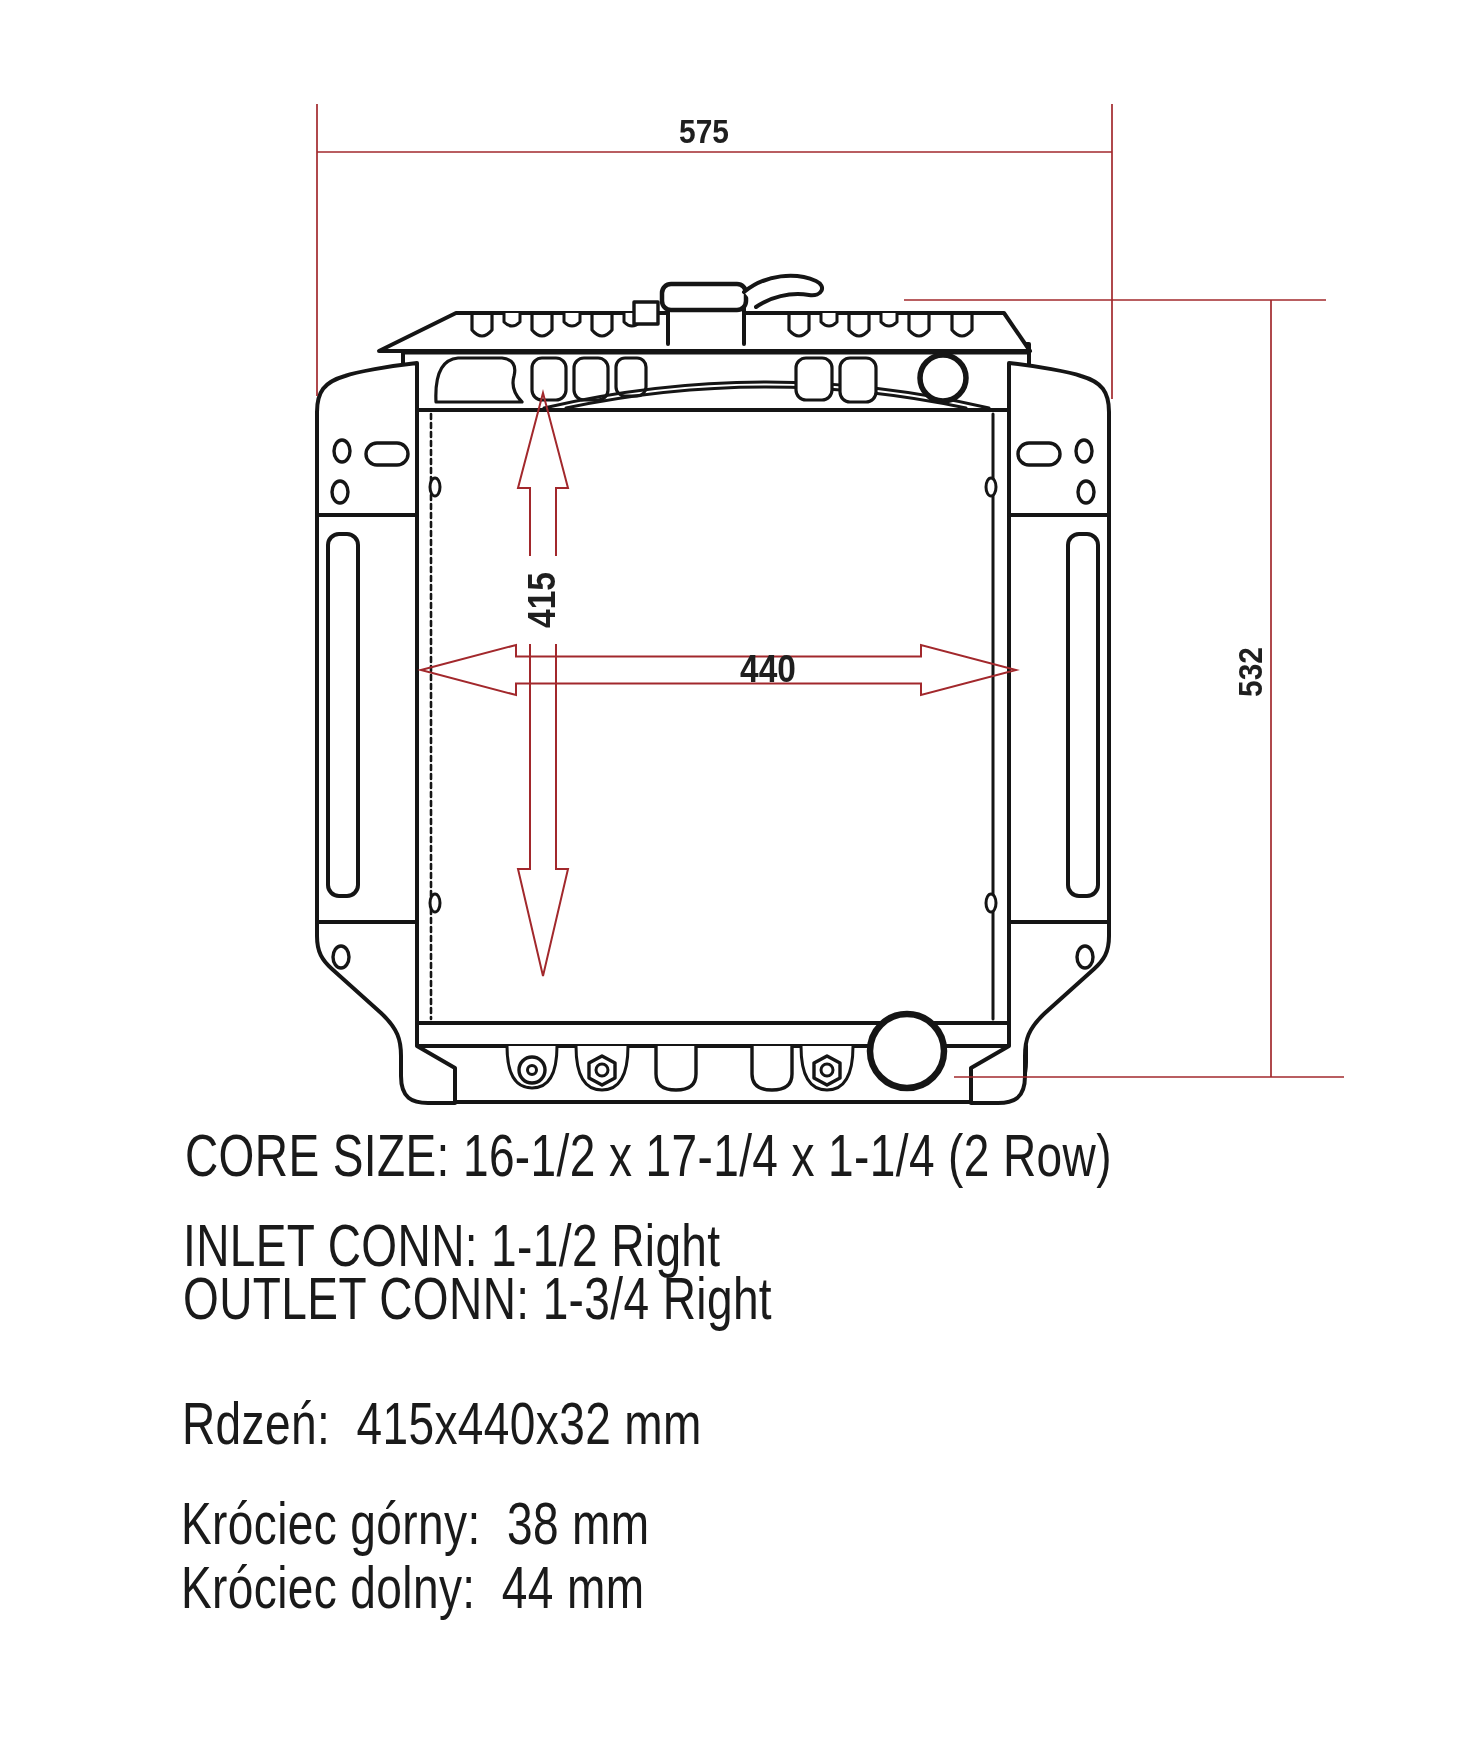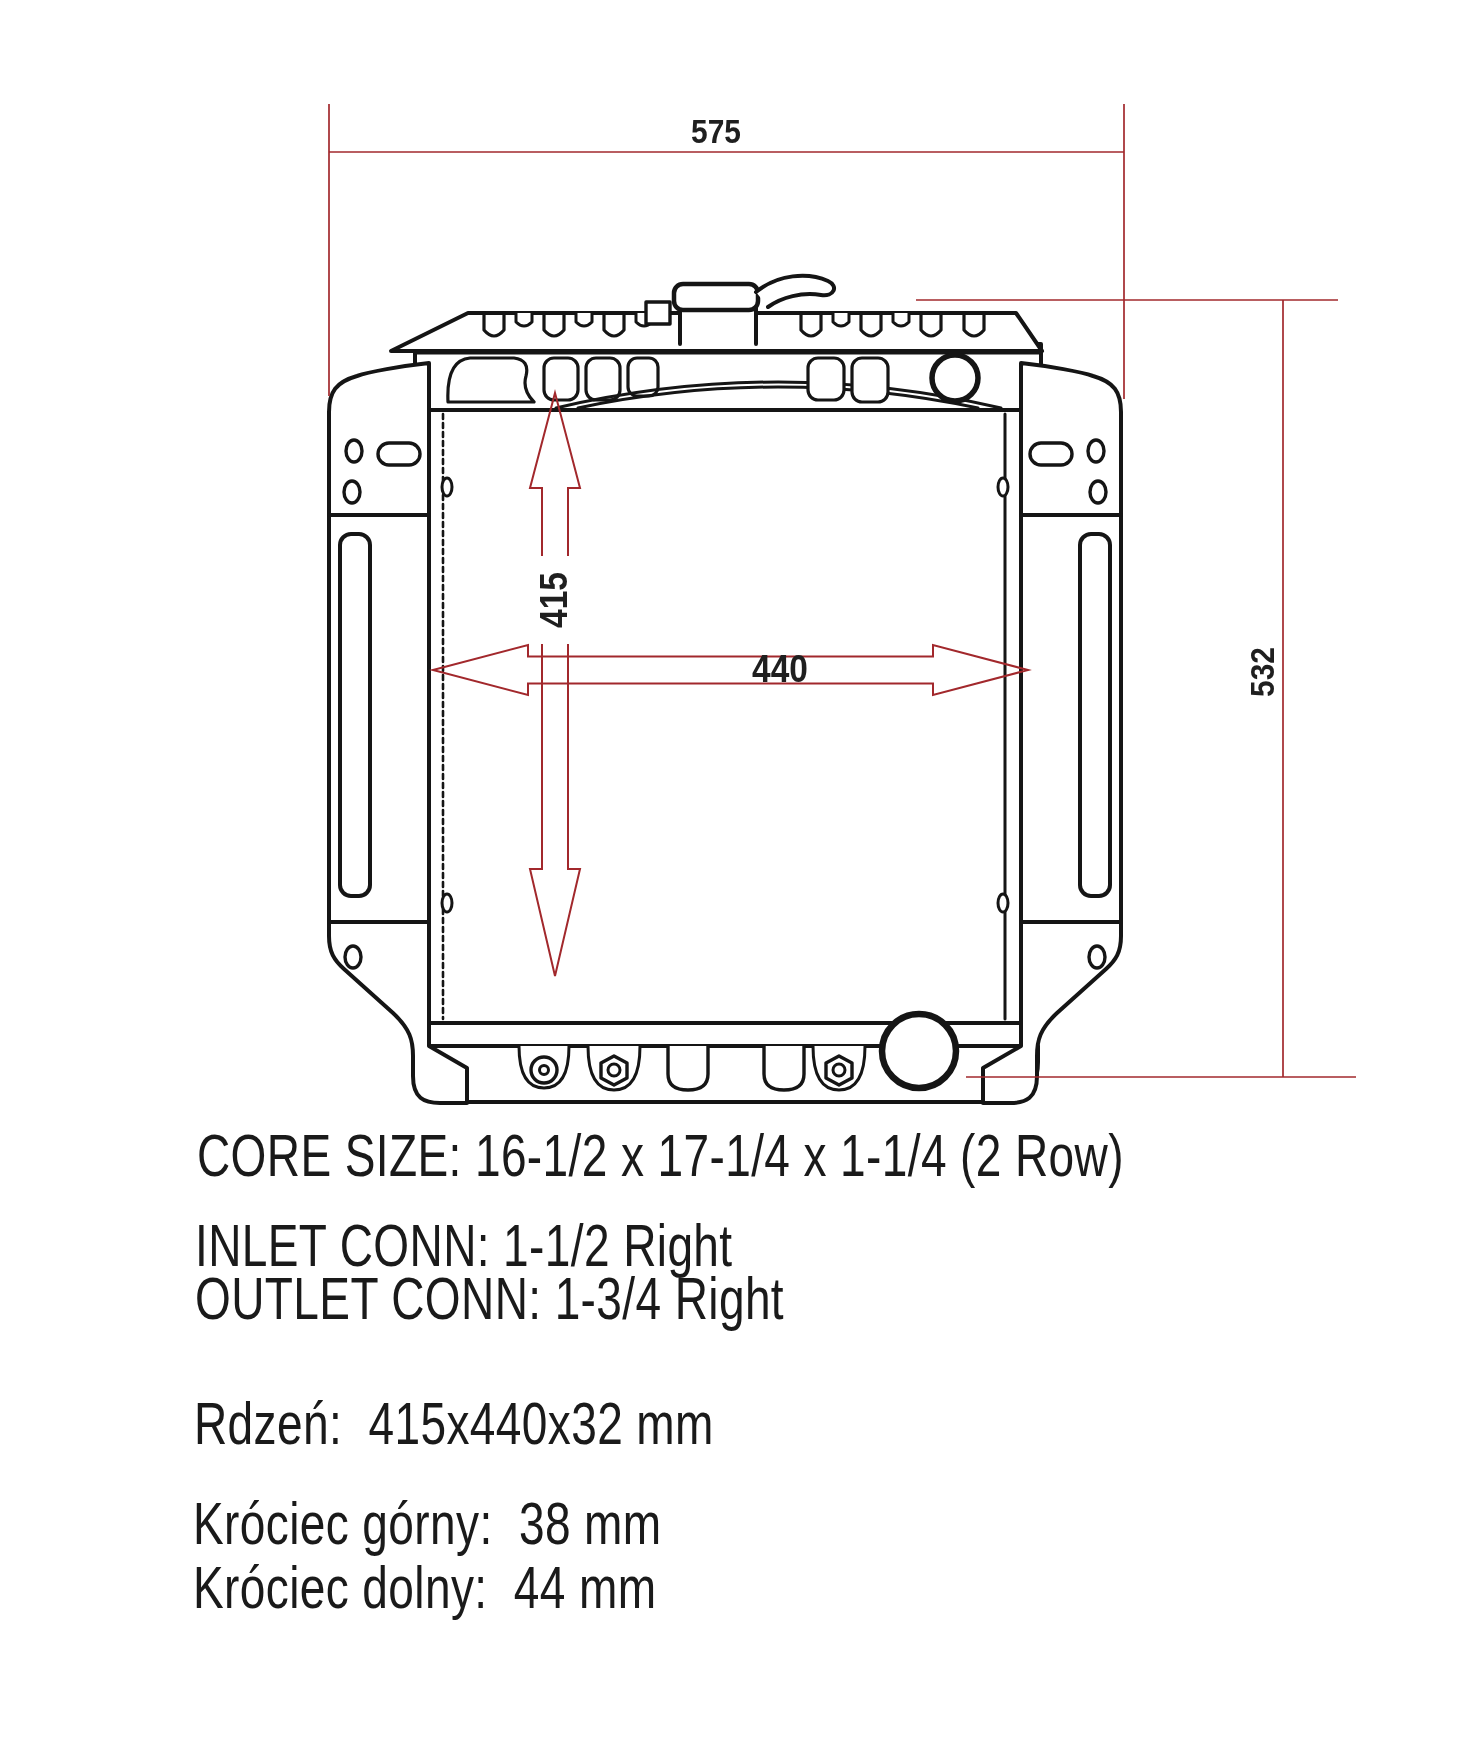--- a/index.html
+++ b/index.html
@@ -1,17 +1,17 @@
 <!DOCTYPE html>
 <html><head>
 <meta charset="utf-8">
 <style>
   html,body{margin:0;padding:0;background:#ffffff;}
   body{width:1484px;height:1737px;position:relative;font-family:"Liberation Sans",sans-serif;overflow:hidden;}
-  #stage{position:absolute;left:16px;top:0;width:1180px;height:1737px;}
+  #stage{position:absolute;left:4px;top:0;width:1180px;height:1737px;}
   svg text{font-family:"Liberation Sans",sans-serif;}
   .spec{
     position:absolute;
     font-size:59px;
     color:#1a1a1a;
     transform:scaleX(0.78);
     transform-origin:0 0;
     white-space:pre;
     letter-spacing:.5px;
     line-height:1;

